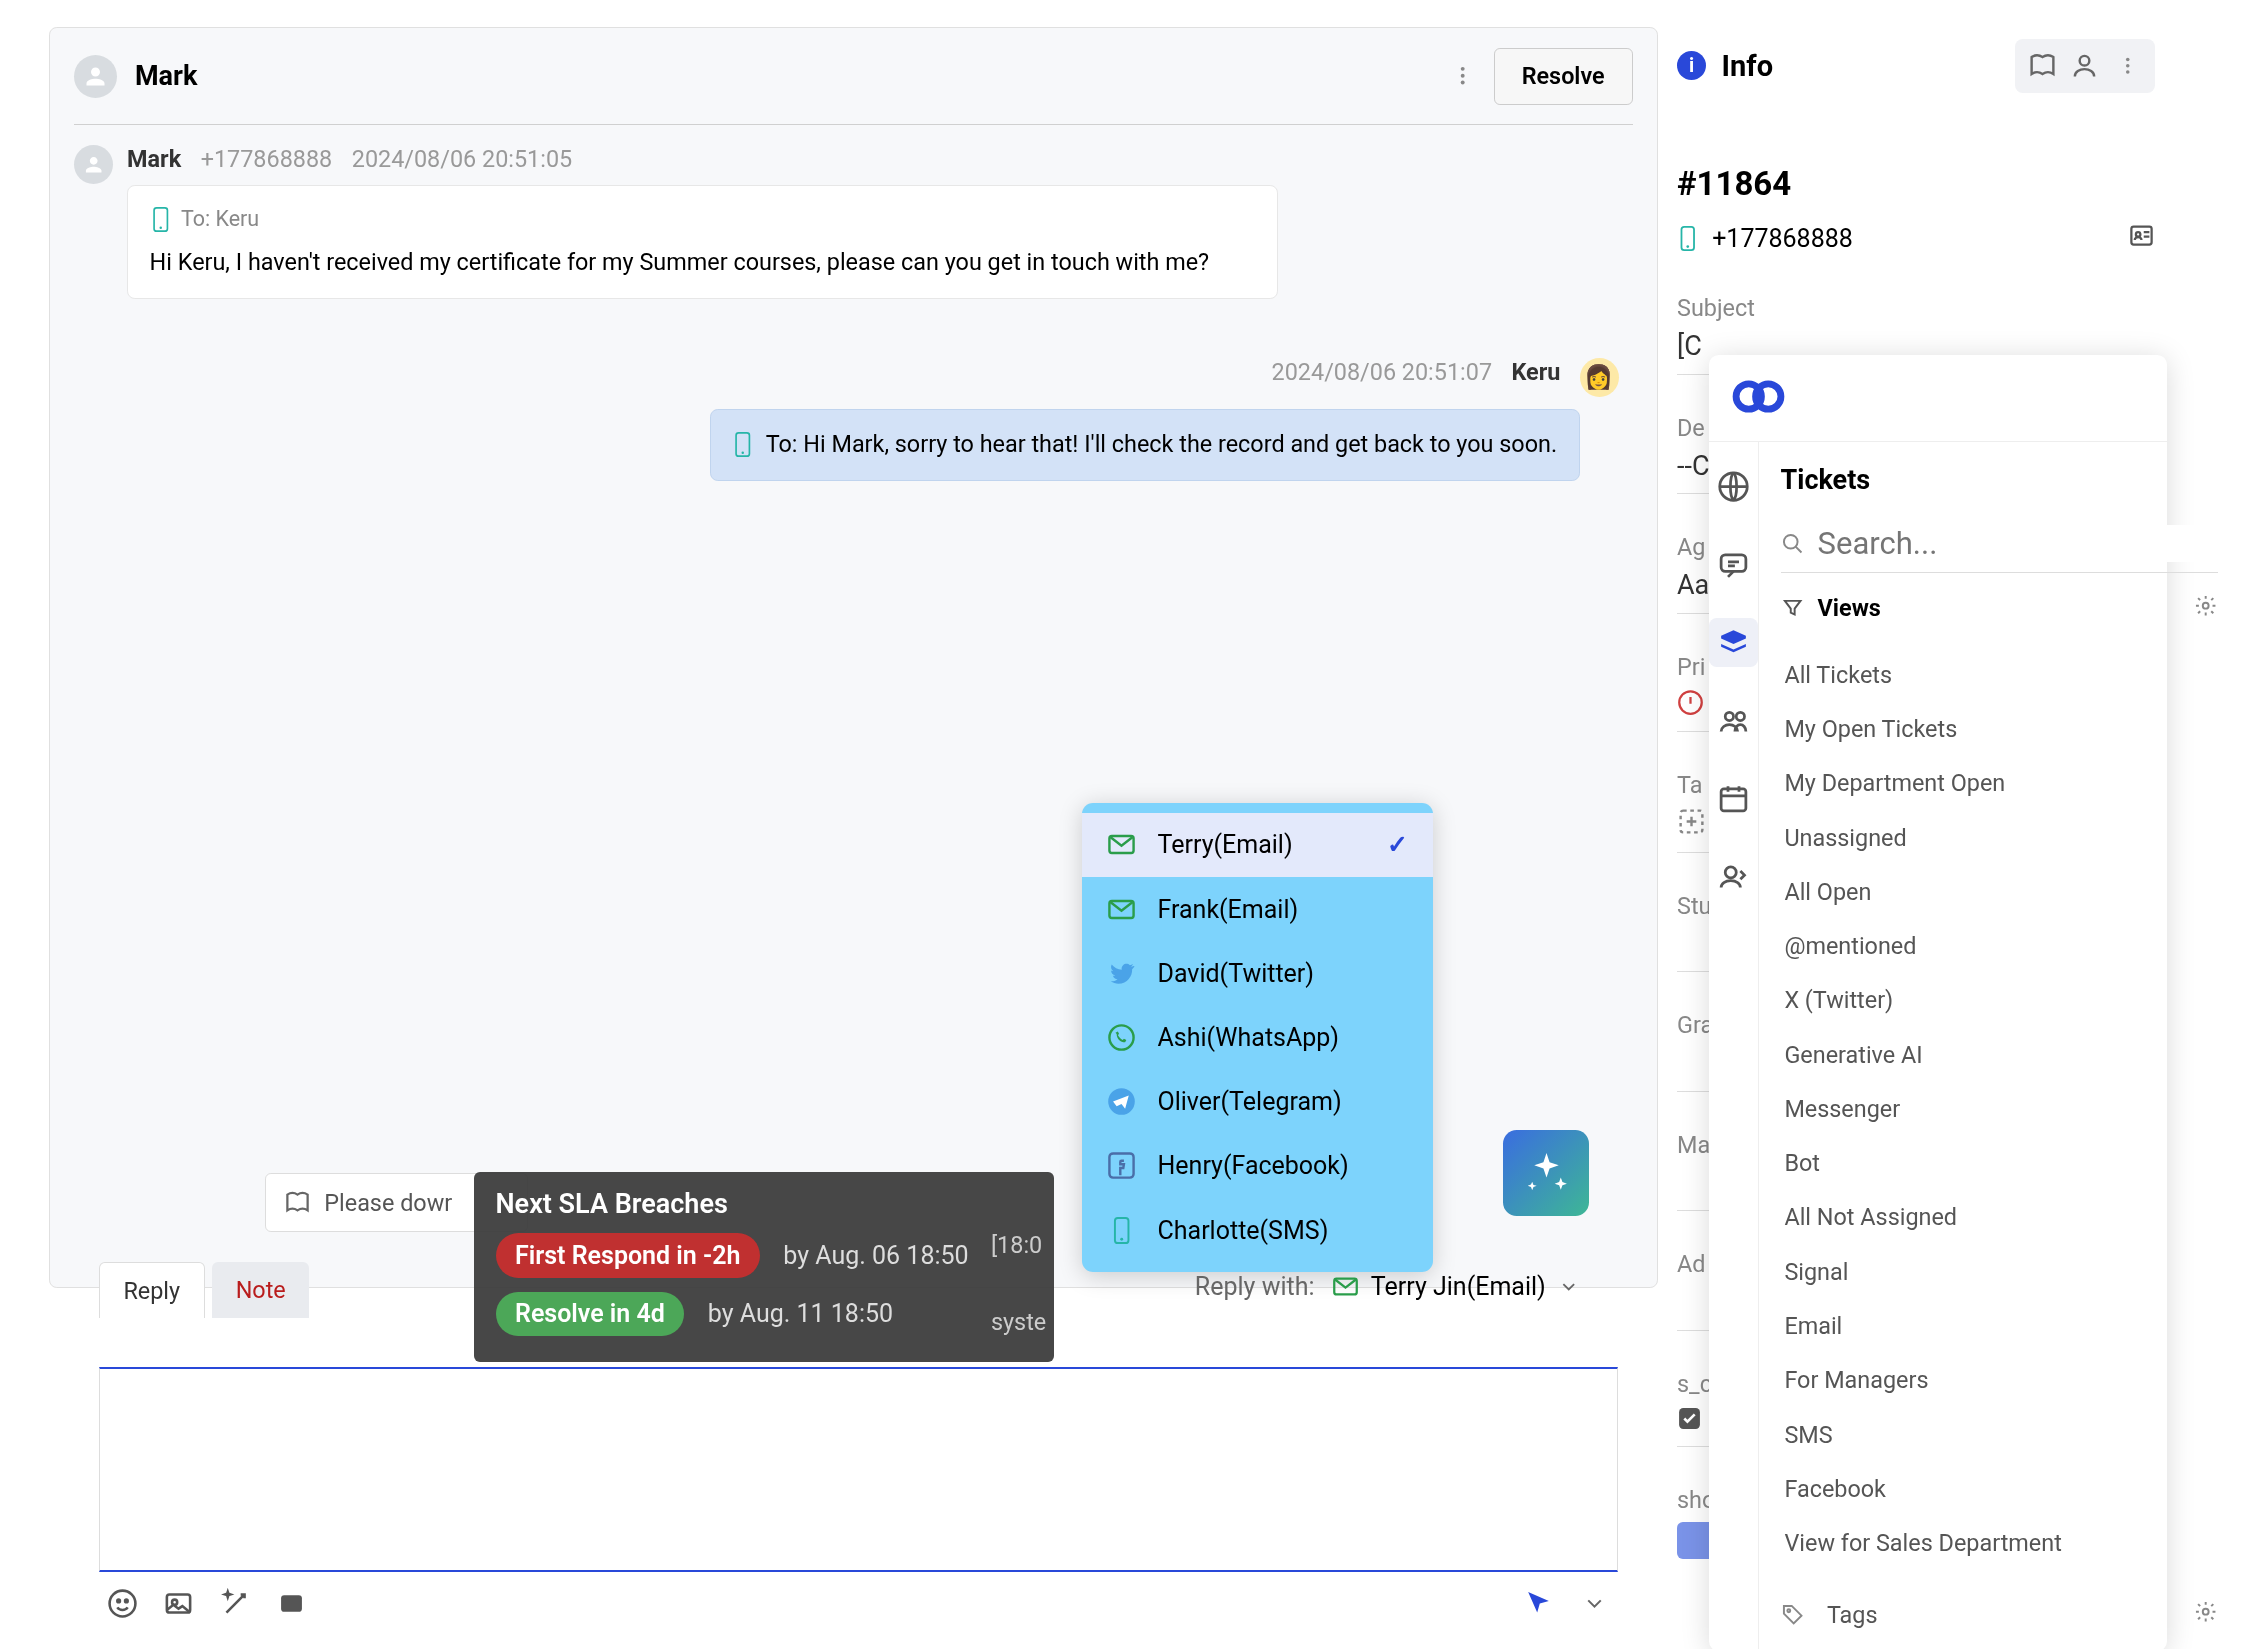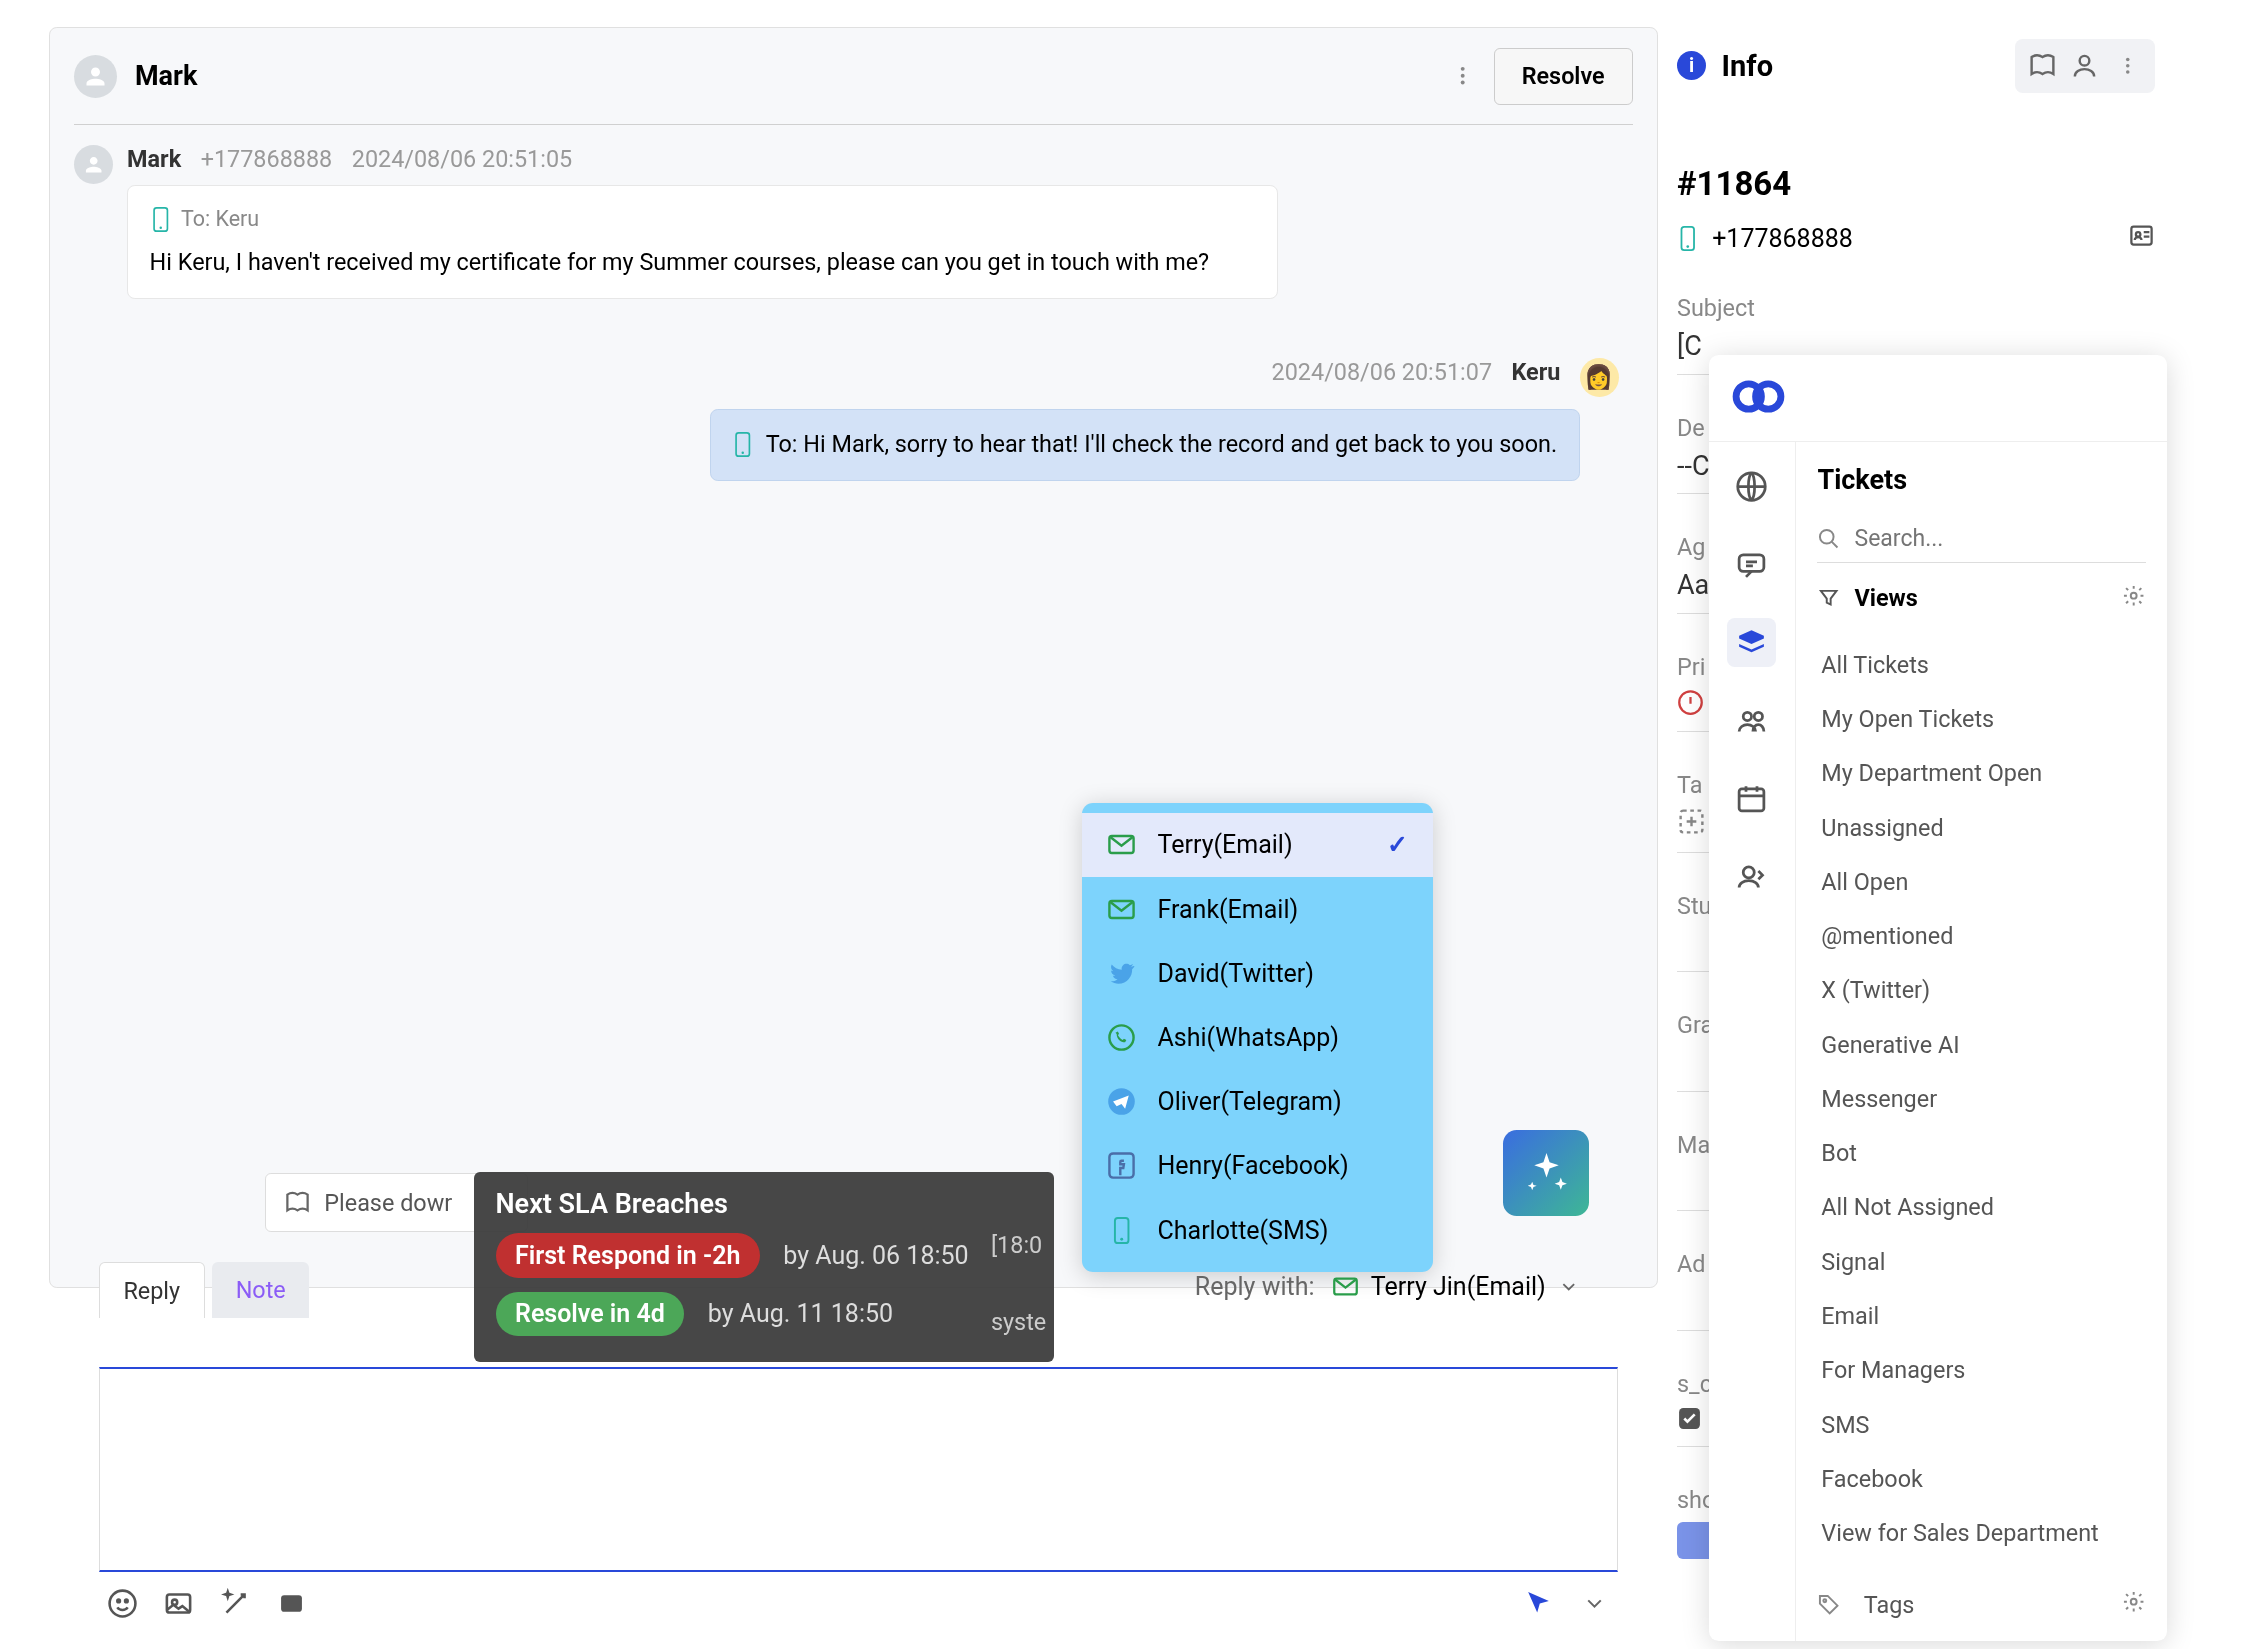--- a/index.html
+++ b/index.html
@@ -54,21 +54,21 @@
 
 
 .ai-btn { position: absolute; right: 68px; top: 1102px; width: 86px; height: 86px; border-radius: 13.7px; background: linear-gradient(135deg, #3a6de0, #3eb795); display: flex; align-items: center; justify-content: center; cursor: pointer; }
 
 
 .please-bar { position: absolute; left: 215px; top: 1145px; width: 263px; height: 59px; background: #fff; border: 1px solid #ddd; border-radius: 5.9px; display: flex; align-items: center; padding: 0 17.6px; gap: 13.7px; font-size: 23.4px; color: #555; }
 
 
 .compose { position: absolute; left: 49px; right: 39px; top: 1234px; bottom: 0; }
 .compose-tabs { display: flex; gap: 7.8px; }
-.compose-tab { padding: 13.7px 23.4px; background: #e9ebef; border-radius: 5.9px 5.9px 0 0; font-size: 23.4px; color: #8b5cf6; cursor: pointer; }
+.compose-tab { padding: 13.7px 23.4px; background: #e9ebef; border-radius: 5.9px 5.9px 0 0; font-size: 23.4px; color: #b91c1c; cursor: pointer; }
 .compose-tab.active { background: #fff; border: 1px solid #ddd; border-bottom: none; color: #333; }
 .reply-with-bar { position: absolute; right: 39px; top: 9.8px; display: flex; align-items: center; gap: 17.6px; font-size: 25px; }
 .reply-with-select { display: flex; align-items: center; gap: 11.7px; cursor: pointer; }
 .compose-body { border: 1px solid #ddd; border-top: 2px solid #2948d9; border-bottom: 2px solid #2948d9; background: #fff; height: 205px; margin-top: 49px; }
 .compose-footer { display: flex; align-items: center; gap: 21.5px; padding: 13.7px 5.9px; }
 .footer-icon { width: 35px; height: 35px; cursor: pointer; color: #555; display:flex; align-items:center; justify-content:center;}
 .compose-footer .spacer { flex: 1; }
 
 
 .info-panel { position: absolute; left: 1677px; top: 27px; width: 478px; }
@@ -87,21 +87,21 @@
 
 .tickets-panel { position: absolute; left: 1709px; top: 355px; width: 458px; background: #fff; border-radius: 9.8px; box-shadow: 0 3.9px 29px rgba(0,0,0,0.15); }
 .tickets-logo { padding: 21.5px; }
 .tickets-body { display: flex; border-top: 1px solid #eee; }
 .tk-sidebar { width: 90px; border-right: 1px solid #eee; display: flex; flex-direction: column; align-items: center; padding: 19.5px 0; gap: 29px; }
 .tk-sidebar .sic { width: 49px; height: 49px; display: flex; align-items: center; justify-content: center; cursor: pointer; border-radius: 7.8px; }
 .tk-sidebar .sic.active { background: #eef0f7; }
 .tk-main { flex: 1; padding: 21.5px; }
 .tk-title { font-size: 27px; font-weight: 700; margin-bottom: 19.5px; }
 .tk-search { display: flex; align-items: center; gap: 13.7px; border-bottom: 1px solid #ddd; padding: 9.8px 0; margin-bottom: 21.5px; }
-.tk-search input { border: none; outline: none; font-size: 23px; flex: 1; }
+.tk-search input { border: none; outline: none; font-size: 31px; flex: 1; }
 .tk-section-header { display: flex; align-items: center; gap: 13.7px; margin-bottom: 27px; }
 .tk-section-header .lbl { font-weight: 700; font-size: 23.4px; }
 .tk-section-header .gear { margin-left: auto; }
 .tk-list { display: flex; flex-direction: column; gap: 2.9px; }
 .tk-item { padding: 11.7px 3.9px; font-size: 23.4px; color: #555; cursor: pointer; }
 .tk-tags-header { display: flex; align-items: center; gap: 23px; margin-top: 17.6px; padding-top: 13.7px; font-size:23.4px; color:#555;}
 .tk-tags-header .gear { margin-left: auto; }
 </style>
 </head>
 <body>

